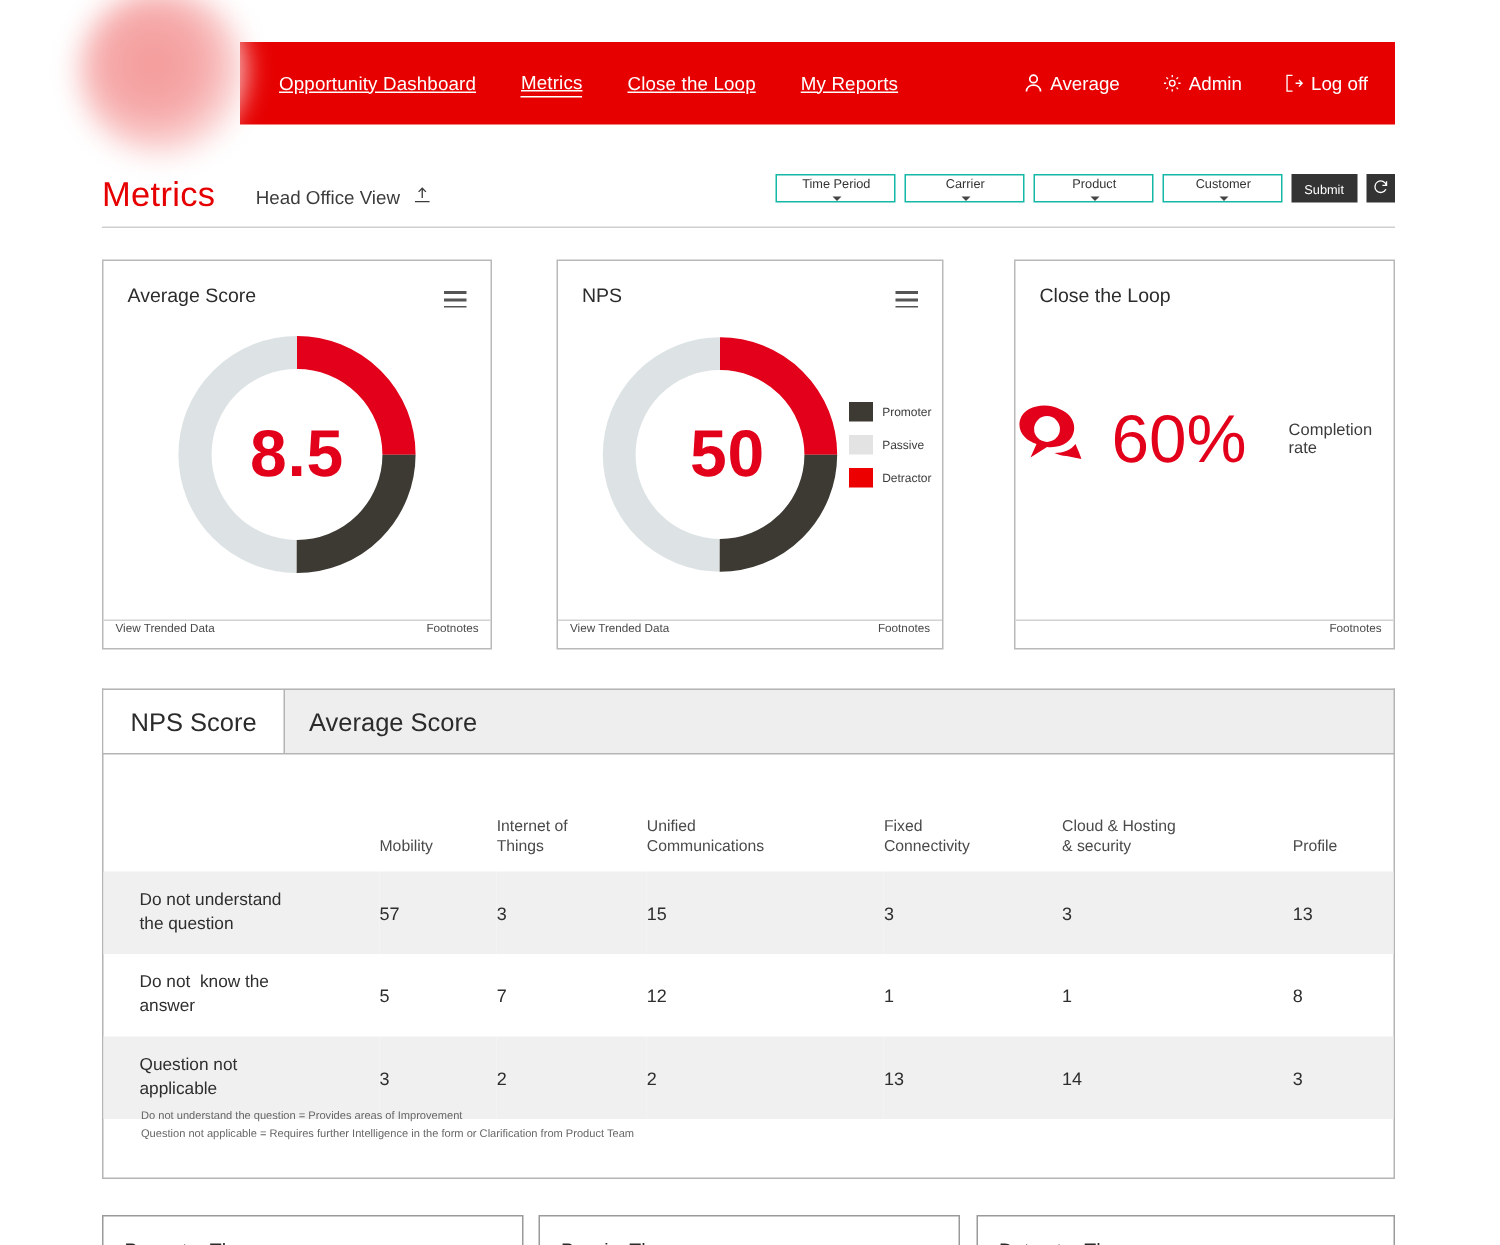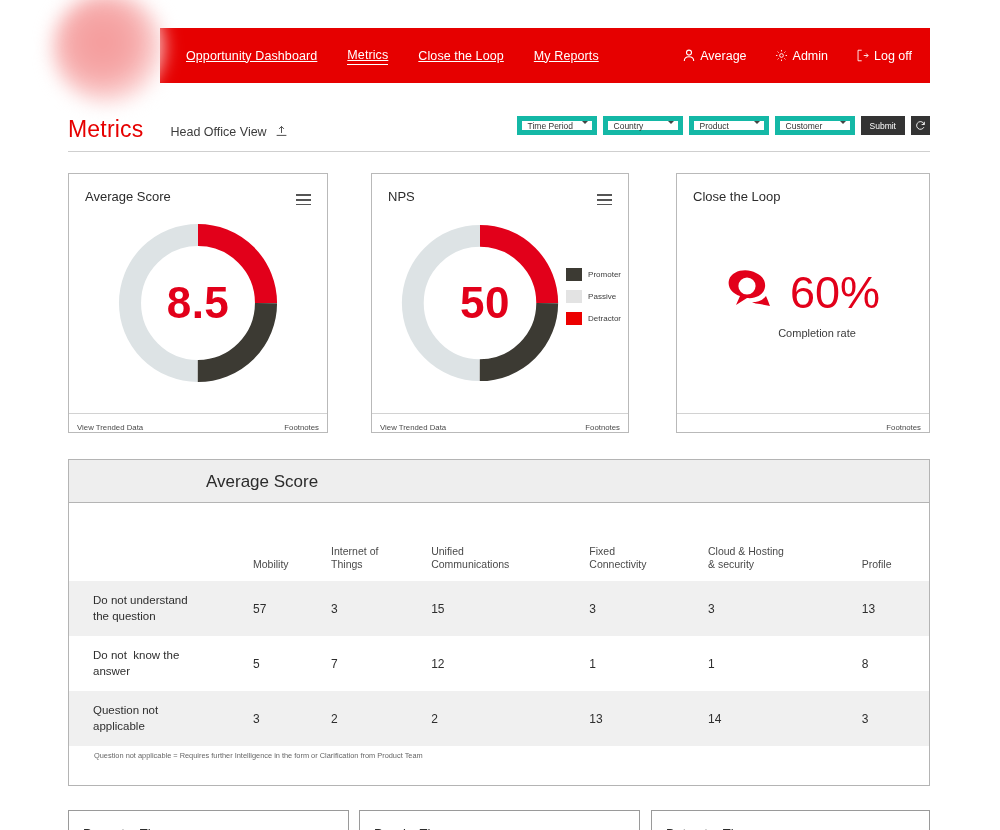--- a/index.html
+++ b/index.html
@@ -60,23 +60,23 @@
     font-size:12.5px; color:#3c3c3c; margin-left:27px; margin-top:13px;
   }
   #export-icon { margin-left:8px; margin-top:12px; cursor:pointer; }
 
   
   #filters {
     position:absolute; right:0; top:4px;
     display:flex; align-items:center; gap:6px;
   }
   .filter-select {
-    width:80px; height:19px; border:5px solid #14b8a6; background:#ffffff;
-    display:flex; align-items:flex-start; justify-content:space-between;
-    padding:0 4px 0 6px; font-size:8.5px; color:#333333; cursor:pointer;
+    width:80px; height:19px; border:1px solid #14b8a6; background:#ffffff;
+    display:flex; align-items:center; justify-content:space-between;
+    padding:0 4px 0 6px; font-size:8.5px; color:#333333; cursor:pointer;flex-direction:column;
   }
   .caret { width:0;height:0;border-left:3px solid transparent;border-right:3px solid transparent;border-top:3.5px solid #444; }
   #submit-btn {
     height:19px; padding:0 9px; background:#333333; color:#ffffff;
     font-size:8.5px; display:flex; align-items:center; justify-content:center;
     border:none; cursor:pointer;
   }
   #refresh-btn {
     height:19px; width:19px; background:#333333; color:#ffffff;
     display:flex; align-items:center; justify-content:center; cursor:pointer;
@@ -92,21 +92,21 @@
   #card-nps     { left:303px; width:258px; }
   #card-ctl     { left:608px; width:254px; }
   .card-title { font-size:13px; color:#2c2c2c; margin:15px 0 0 16px; }
   .card-menu {
     position:absolute; right:16px; top:20px; width:15px; cursor:pointer;
   }
   .card-menu div { height:1.8px; background:#555; margin-bottom:3px; }
   .card-footer {
     position:absolute; left:0; right:0; bottom:0; height:19px;
     border-top:1px solid #d2d2d2;
-    display:flex; align-items:flex-end; justify-content:space-between;
+    display:flex; align-items:flex-start; justify-content:space-between;
     padding:0 8px; font-size:7.8px; color:#4a4a4a;
   }
   .card-footer span { cursor:pointer; }
 
   .donut-wrap { position:absolute; left:0; right:0; top:26px; height:205px; }
   .donut { position:absolute; }
   .donut-value {
     position:absolute; inset:0; display:flex; align-items:center; justify-content:center;
     color:#e2001a; font-size:44px; font-weight:700; letter-spacing:.5px;
   }
@@ -114,21 +114,21 @@
   .nps-legend {
     position:absolute; right:7px; top:94px;
     display:flex; flex-direction:column; gap:9px;
   }
   .legend-row { display:flex; align-items:center; gap:6px; }
   .legend-swatch { width:16px; height:13px; display:block; }
   .legend-label { font-size:8px; color:#3c3c3c; }
 
   #ctl-body {
     position:absolute; left:0; right:0; top:95px;
-    display:flex; flex-direction:column; align-items:center;
+    display:flex; flex-direction:row; align-items:flex-start;
   }
   #ctl-main { display:flex; align-items:center; gap:8px; }
   #ctl-pct { color:#e2001a; font-size:45px; font-weight:300; line-height:1; }
   #ctl-caption { font-size:11px; color:#3c3c3c; margin-top:12px; margin-left:28px; }
 
   
   #panel { position:absolute; left:68px; top:459px; width:862px; height:327px; }
   #tabstrip {
     position:absolute; left:0; top:0; width:862px; height:44px;
     background:#eeeeee; border:1px solid #b4b4b4; border-bottom:none;
@@ -228,21 +228,21 @@
         <path d="M2 12.8h12"></path>
     </svg>
   </span>
 
   <div id="filters">
     <div class="filter-select">
       <span>Time Period</span>
       <span class="caret"></span>
     </div>
     <div class="filter-select">
-      <span>Country</span>
+      <span>Carrier</span>
       <span class="caret"></span>
     </div>
     <div class="filter-select">
       <span>Product</span>
       <span class="caret"></span>
     </div>
     <div class="filter-select">
       <span>Customer</span>
       <span class="caret"></span>
     </div>
@@ -332,20 +332,21 @@
       <div id="ctl-caption">Completion rate</div>
     </div>
     <div class="card-footer" style="justify-content:flex-end">
       <span>Footnotes</span>
     </div>
   </div>
 </div>
 
 <div id="panel">
   <div id="tabstrip">
+    <div class="tab active" id="tab-0">NPS Score</div>
     <div class="tab" id="tab-1">Average Score</div>
   </div>
 
   <div id="table-panel">
     <table>
       <thead>
         <tr>
           <th class="rowhead"></th>
           <th>Mobility</th>
           <th>Internet of<br>Things</th>
@@ -380,20 +381,21 @@
           <td>2</td>
           <td>2</td>
           <td>13</td>
           <td>14</td>
           <td>3</td>
         </tr>
       </tbody>
     </table>
 
     <div id="footnote-block">
+      <div>Do not understand the question = Provides areas of Improvement</div>
       <div>Question not applicable = Requires further Intelligence in the form or Clarification from Product Team</div>
     </div>
   </div>
 </div>
 
 <div id="themes-row">
   <div class="theme-card" id="theme-0">
     <div class="theme-title">Promoter Themes</div>
   </div>
   <div class="theme-card" id="theme-1">

